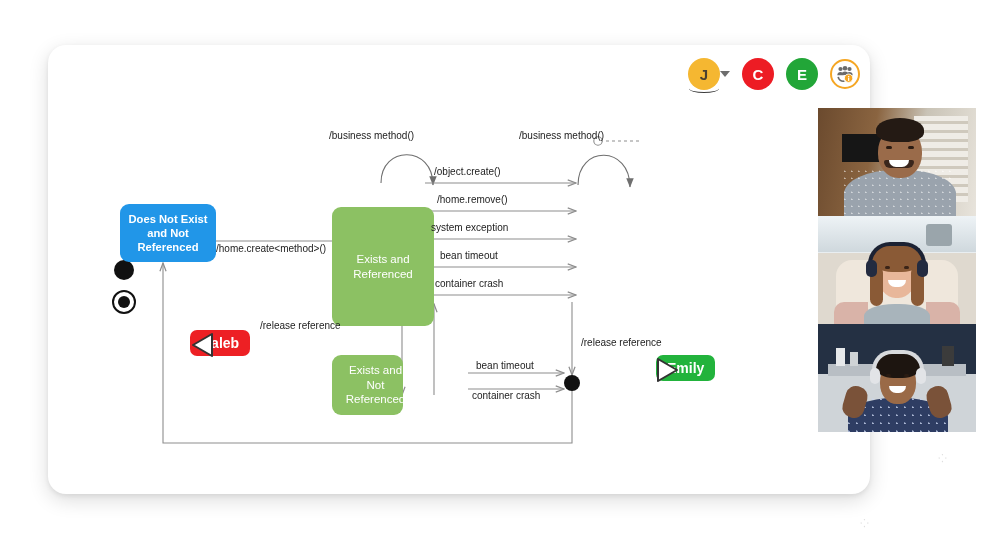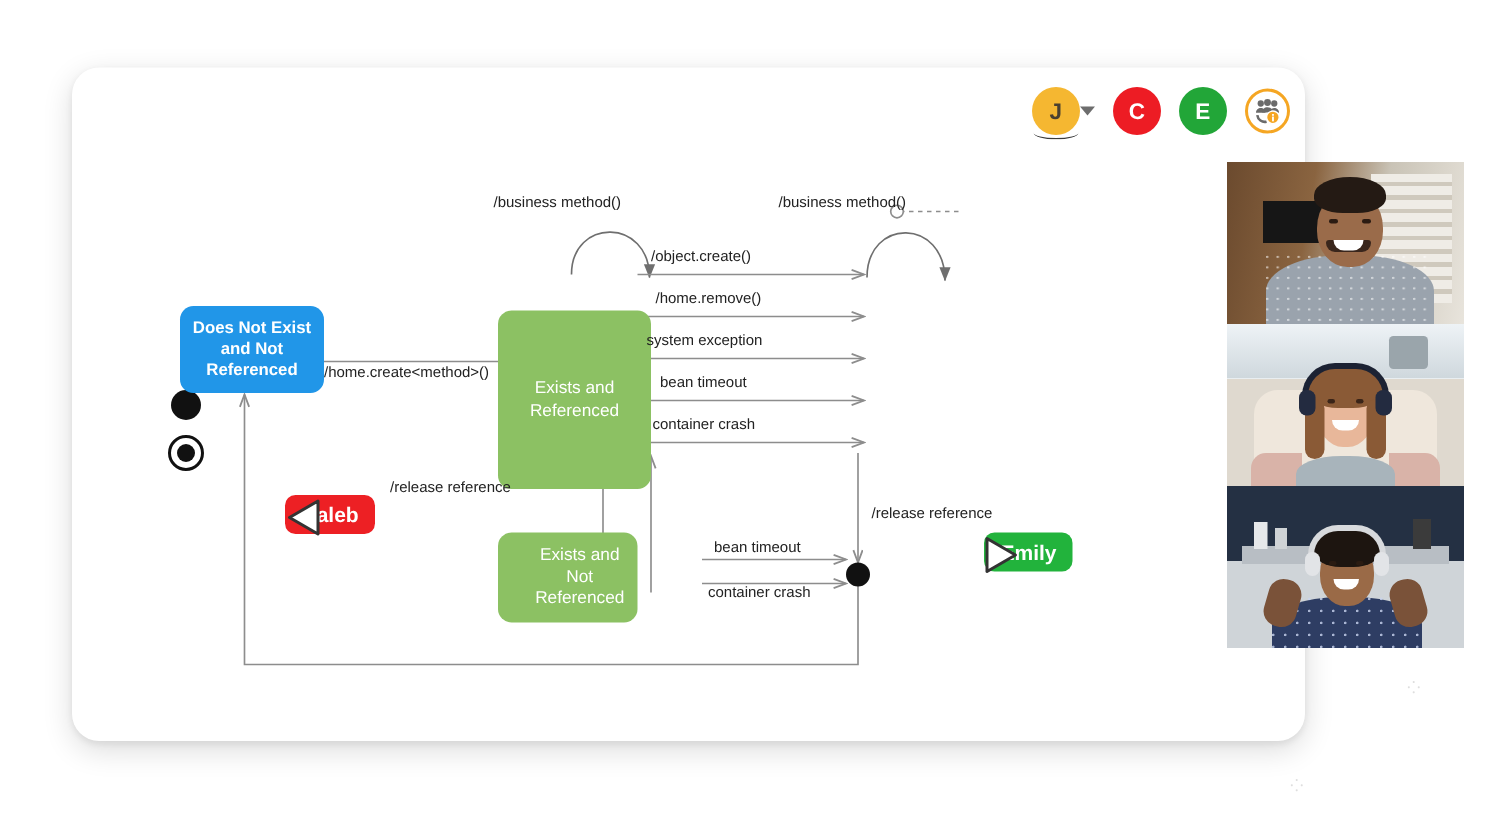--- a/index.html
+++ b/index.html
@@ -237,21 +237,21 @@
 
     <div class="state-box state-blue" style="left:72px;top:159px;width:96px;height:58px;">
       <span>Does Not Exist and Not Referenced</span>
     </div>
 
     <div class="state-box state-green" style="left:284px;top:138px;width:102px;height:119px;margin-top:24px;">
       <span>Exists and Referenced</span>
     </div>
 
 
-    <div class="state-box state-green" style="left:284px;top:310px;width:93px;height:60px;padding-left:21px;">
+    <div class="state-box state-green" style="left:284px;top:310px;width:71px;height:60px;padding-left:21px;">
       <span>Exists and Not Referenced</span>
     </div>
 
     <div class="edge-label" style="left:168px;top:198px;">/home.create&lt;method&gt;()</div>
     <div class="edge-label" style="left:281px;top:85px;">/business method()</div>
     <div class="edge-label" style="left:471px;top:85px;">/business method()</div>
     <div class="edge-label" style="left:386px;top:121px;">/object.create()</div>
     <div class="edge-label" style="left:389px;top:149px;text-align:right;">/home.remove()</div>
     <div class="edge-label" style="left:383px;top:177px;">system exception</div>
     <div class="edge-label" style="left:392px;top:205px;">bean timeout</div>

